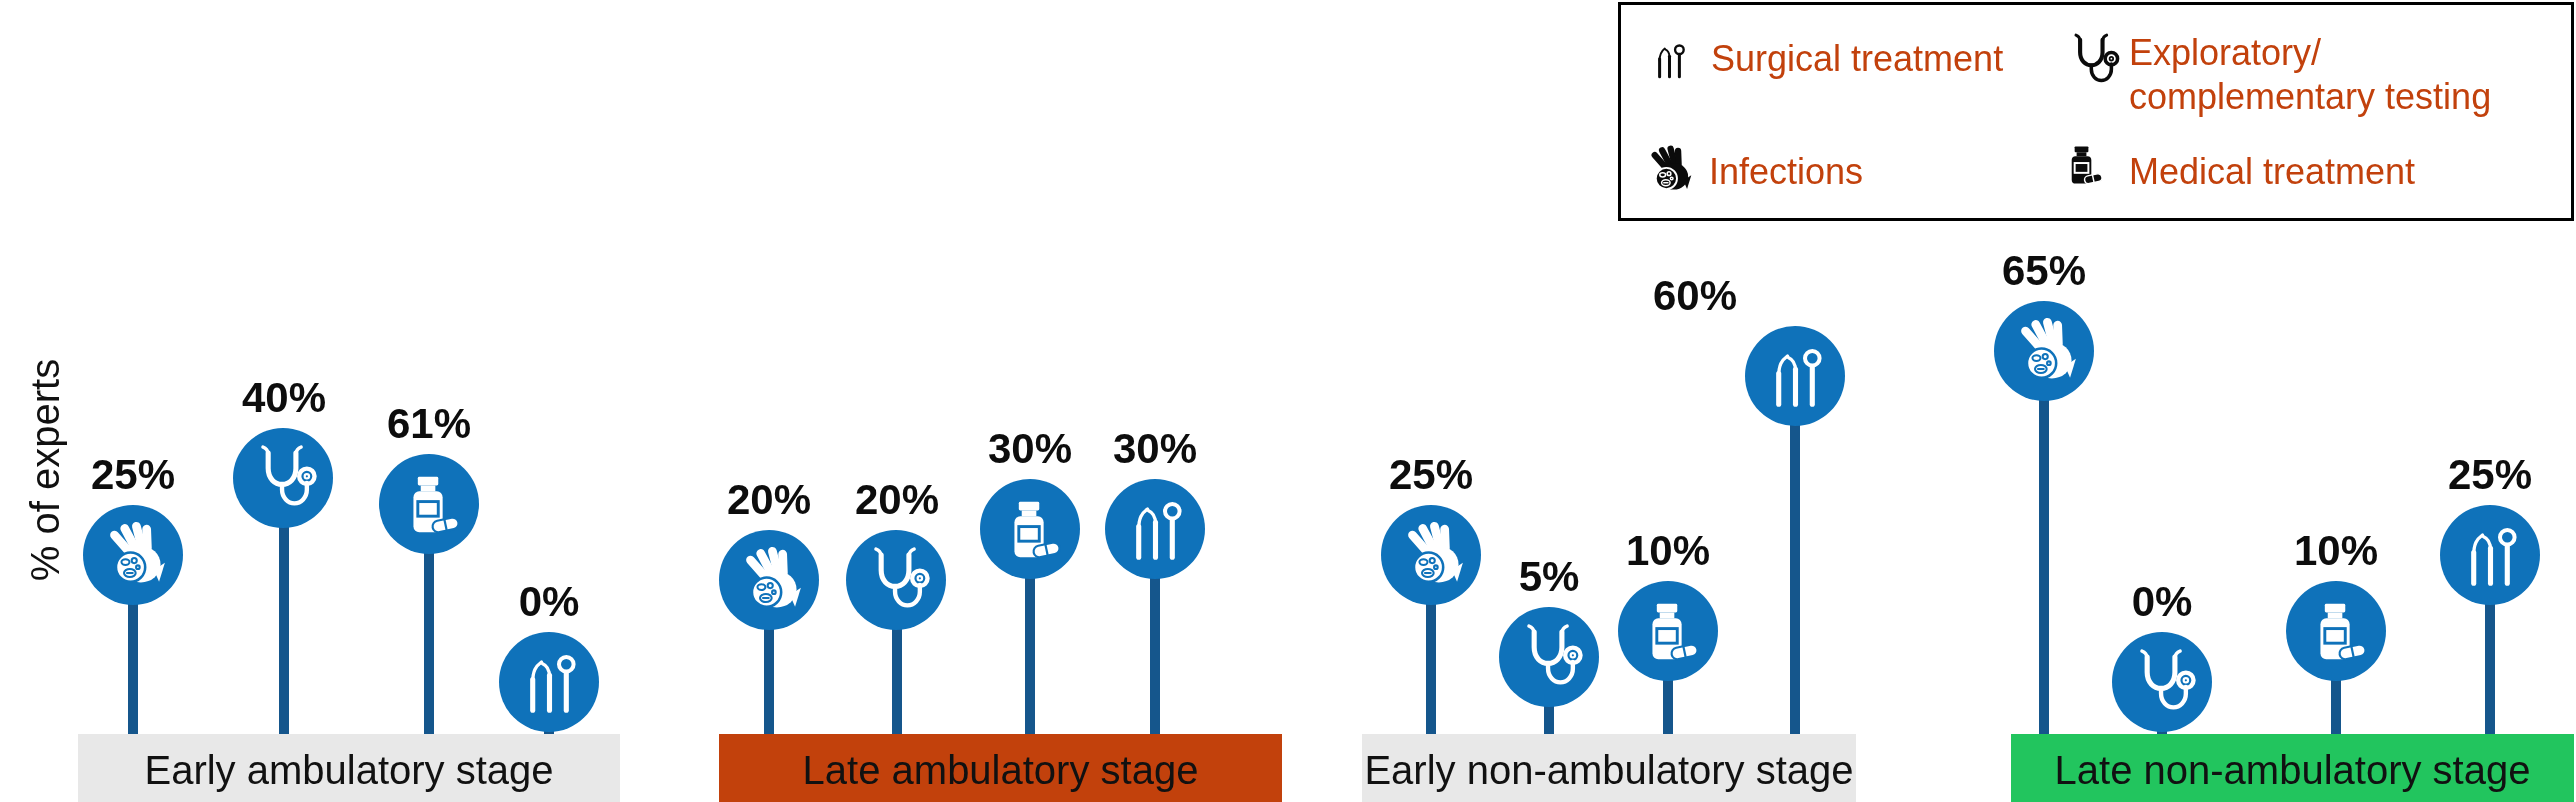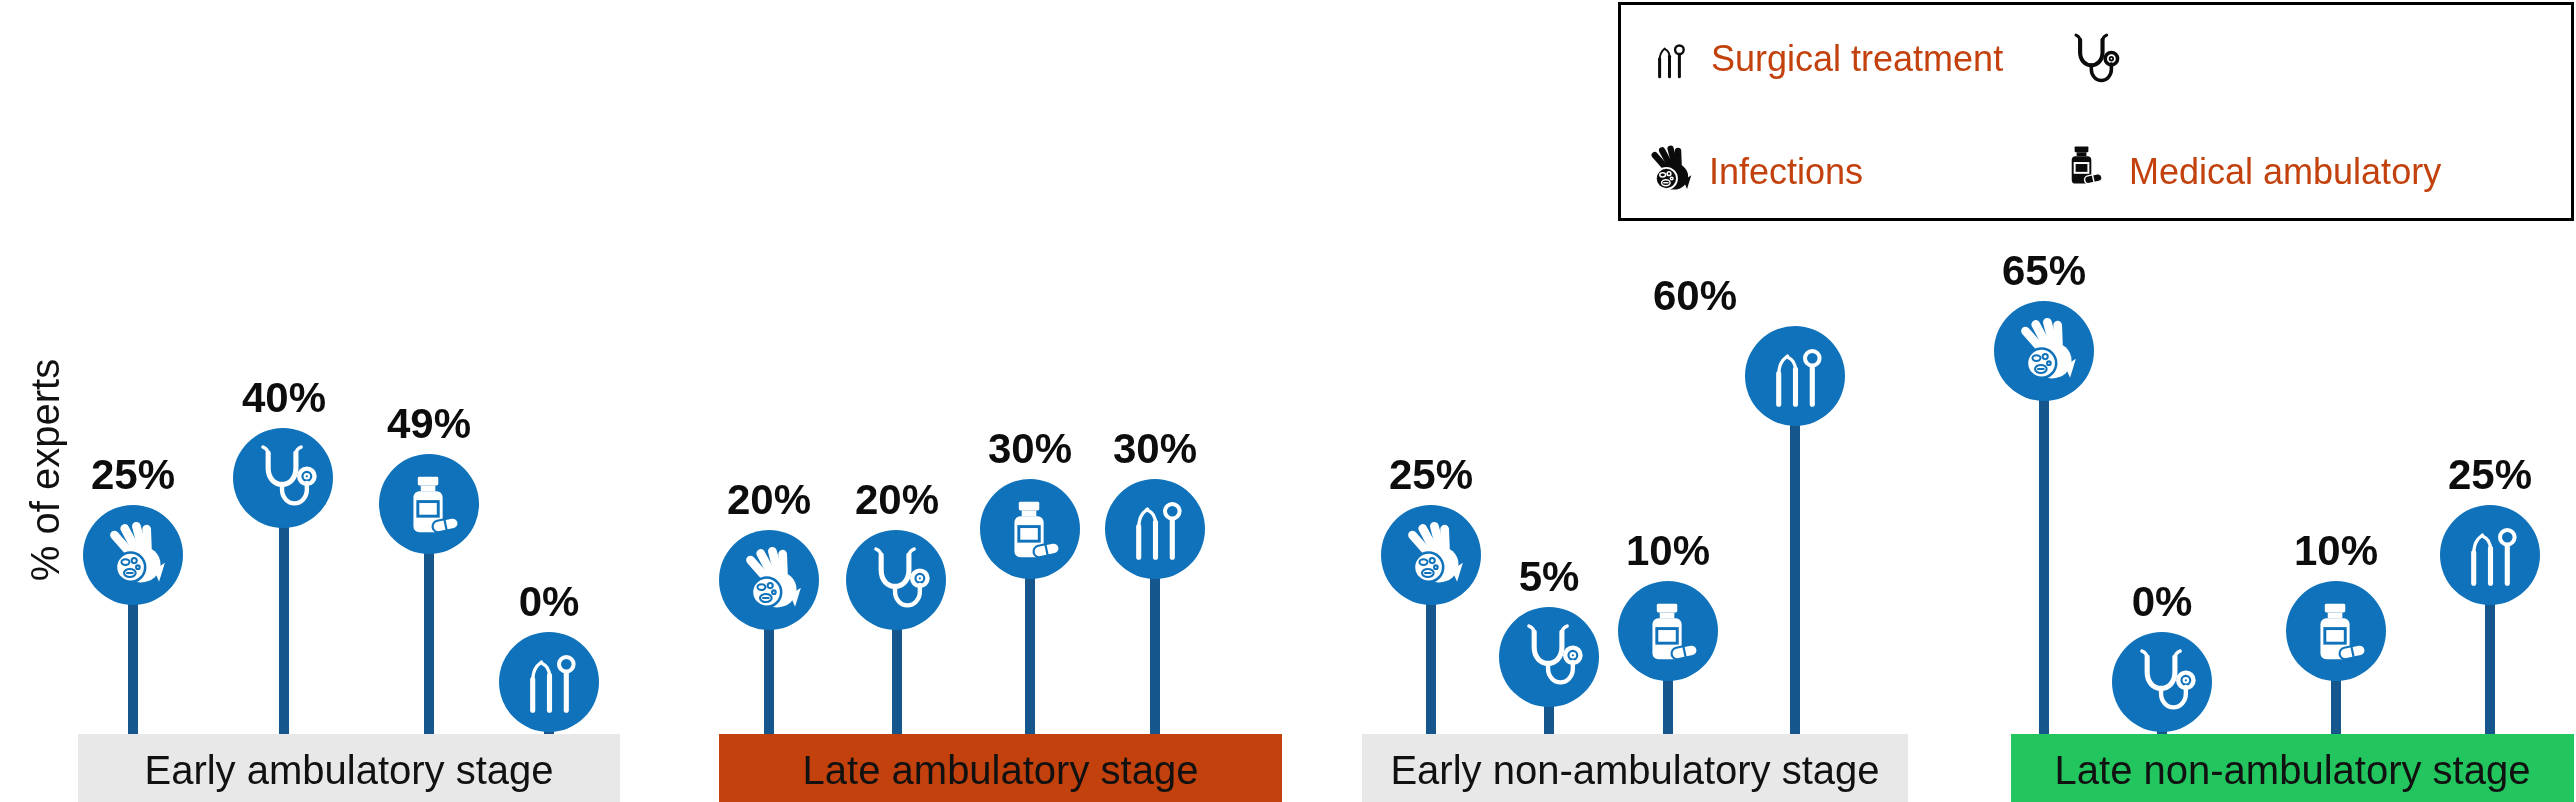--- a/index.html
+++ b/index.html
@@ -93,21 +93,21 @@
           <rect x="38" y="24" width="20" height="8"></rect>
           <rect x="28" y="32" width="40" height="56" rx="8"></rect>
         </g>
         <rect x="34" y="46" width="28" height="20" fill="none" stroke="var(--icon-bg)" stroke-width="4"></rect>
         <g transform="rotate(-12 72 78)">
           <rect x="54" y="70" width="36" height="16" rx="8" fill="currentColor" stroke="var(--icon-bg)" stroke-width="3"></rect>
           <path d="M72 70 v16" stroke="var(--icon-bg)" stroke-width="3"></path>
         </g>
       </svg>
     </div>
-    <div class="value-label" style="left: 429px; top: 403px;">49%</div>
+    <div class="value-label" style="left: 429px; top: 403px;">61%</div>
     <div class="stem" style="left: 544px; top: 682px; height: 52px; background: rgb(21, 86, 140);"></div>
     <div class="marker" style="left: 499px; top: 632px; background: rgb(15, 114, 186); color: rgb(255, 255, 255); --icon-bg: #0f72ba;">
       <svg viewBox="0 0 100 100">
         <g fill="none" stroke="currentColor" stroke-linecap="round">
           <path d="M27 88 V46" stroke-width="7"></path>
           <path d="M27 50 c0 -16 4 -22 12 -28" stroke-width="4.5"></path>
           <path d="M50 88 V40" stroke-width="7"></path>
           <path d="M50 42 c0 -9 -3 -15 -10 -18" stroke-width="4.5"></path>
           <path d="M73 88 V37" stroke-width="7"></path>
           <circle cx="73" cy="25" r="10" stroke-width="5.5"></circle>
@@ -177,21 +177,21 @@
           <path d="M27 88 V46" stroke-width="7"></path>
           <path d="M27 50 c0 -16 4 -22 12 -28" stroke-width="4.5"></path>
           <path d="M50 88 V40" stroke-width="7"></path>
           <path d="M50 42 c0 -9 -3 -15 -10 -18" stroke-width="4.5"></path>
           <path d="M73 88 V37" stroke-width="7"></path>
           <circle cx="73" cy="25" r="10" stroke-width="5.5"></circle>
         </g>
       </svg>
     </div>
     <div class="value-label" style="left: 1155px; top: 428px;">30%</div>
-    <div class="stage-bar" style="left: 1362px; width: 546px; background: rgb(232, 232, 232);">
+    <div class="stage-bar" style="left: 1362px; width: 494px; background: rgb(232, 232, 232);">
       <span class="stage-label">Early non-ambulatory stage</span>
     </div>
     <div class="stem" style="left: 1426px; top: 555px; height: 179px; background: rgb(21, 86, 140);"></div>
     <div class="marker" style="left: 1381px; top: 505px; background: rgb(15, 114, 186); color: rgb(255, 255, 255); --icon-bg: #0f72ba;">
       <svg viewBox="0 0 100 100">
         <g stroke="currentColor" stroke-linecap="round" stroke-width="12">
           <path d="M24 22 L46 47"></path>
           <path d="M38 13 L54 43"></path>
           <path d="M54 10 L62 41"></path>
           <path d="M68 14 L69 40"></path>
@@ -343,20 +343,22 @@
         <g fill="none" stroke="currentColor" stroke-linecap="round">
           <path d="M29 15 v21 c0 14 9 22 19 22 s19 -8 19 -22 V15" stroke-width="7"></path>
           <path d="M29 16 q-1 -7 -7 -9" stroke-width="5"></path>
           <path d="M67 16 q1 -7 7 -9" stroke-width="5"></path>
           <path d="M48 58 v7 c0 11 8 19 17 19 s17 -8 17 -19 v-9" stroke-width="6"></path>
           <circle cx="82" cy="47" r="10.5" stroke-width="6"></circle>
           <circle cx="82" cy="47" r="3" stroke-width="3"></circle>
         </g>
       </svg>
     </div>
+    <div class="legend-label" style="left: 508px; top: 25.5px;">Exploratory/
+complementary testing</div>
     <div class="legend-icon" style="left: 21px; top: 135px; width: 53px; height: 60px; --icon-bg: #ffffff;">
       <svg viewBox="0 0 100 100">
         <g stroke="currentColor" stroke-linecap="round" stroke-width="12">
           <path d="M24 22 L46 47"></path>
           <path d="M38 13 L54 43"></path>
           <path d="M54 10 L62 41"></path>
           <path d="M68 14 L69 40"></path>
         </g>
         <ellipse cx="60" cy="62" rx="27" ry="25" fill="currentColor"></ellipse>
         <path d="M78 70 L93 60 L85 86 Z" fill="currentColor"></path>
@@ -378,15 +380,15 @@
           <rect x="38" y="24" width="20" height="8"></rect>
           <rect x="28" y="32" width="40" height="56" rx="8"></rect>
         </g>
         <rect x="34" y="46" width="28" height="20" fill="none" stroke="var(--icon-bg)" stroke-width="4"></rect>
         <g transform="rotate(-12 72 78)">
           <rect x="54" y="70" width="36" height="16" rx="8" fill="currentColor" stroke="var(--icon-bg)" stroke-width="3"></rect>
           <path d="M72 70 v16" stroke="var(--icon-bg)" stroke-width="3"></path>
         </g>
       </svg>
     </div>
-    <div class="legend-label" style="left: 508px; top: 145px;">Medical ambulatory</div>
+    <div class="legend-label" style="left: 508px; top: 145px;">Medical treatment</div>
   </div>
 
 
 </body></html>

